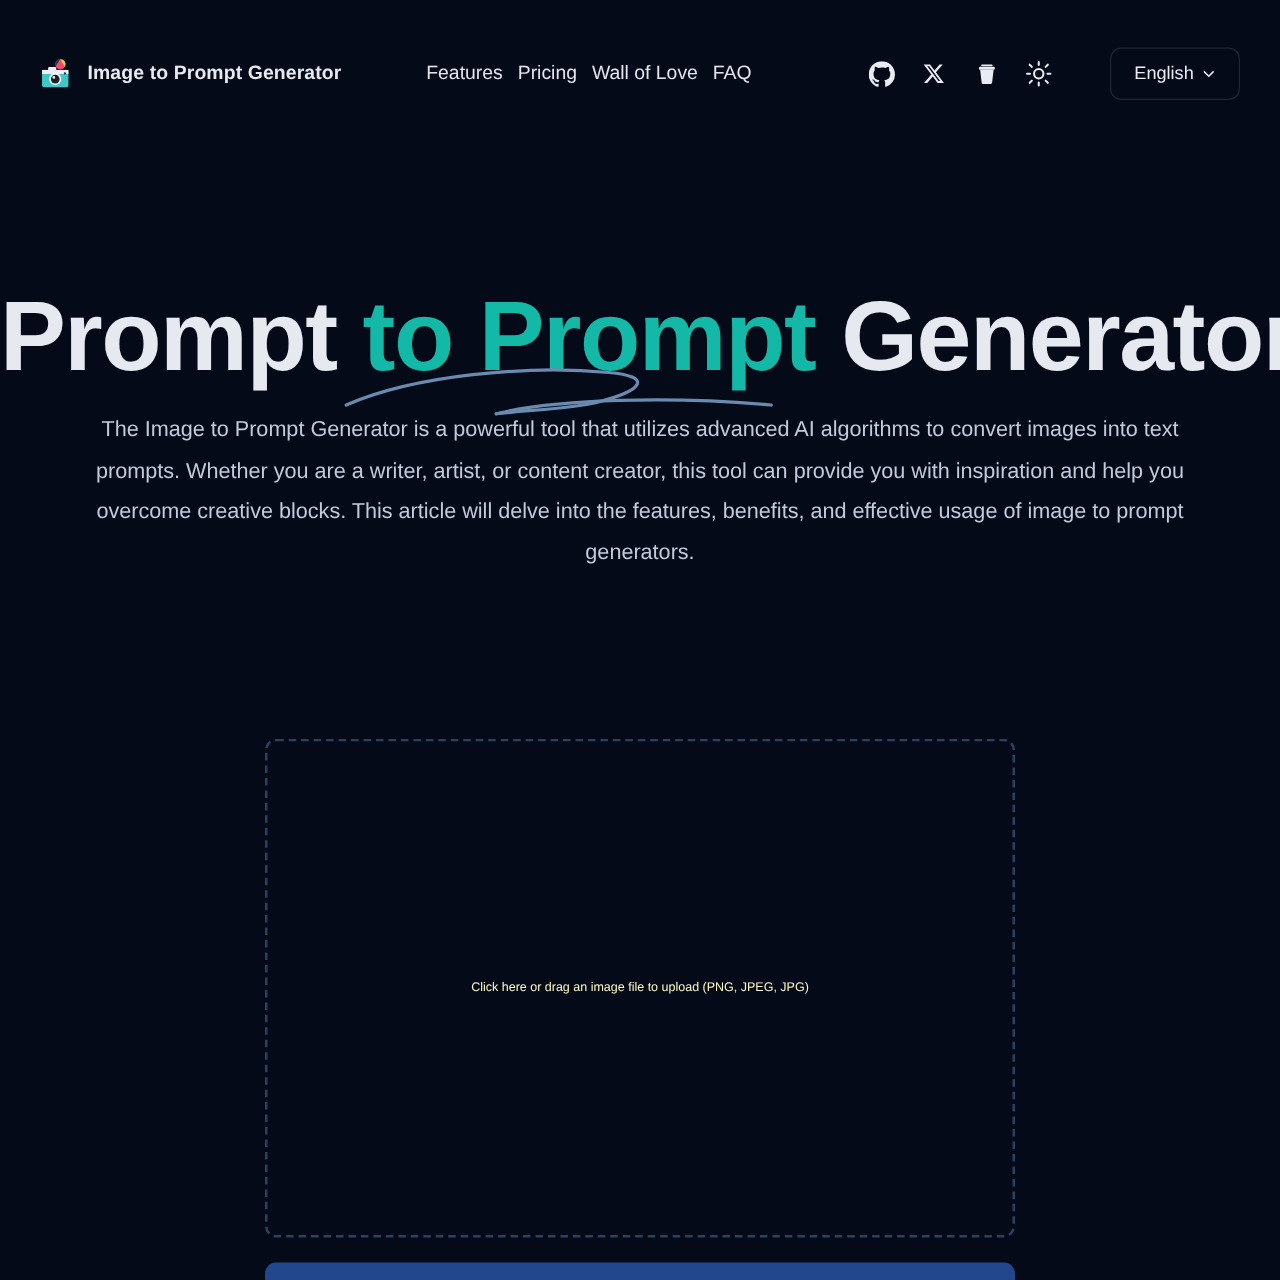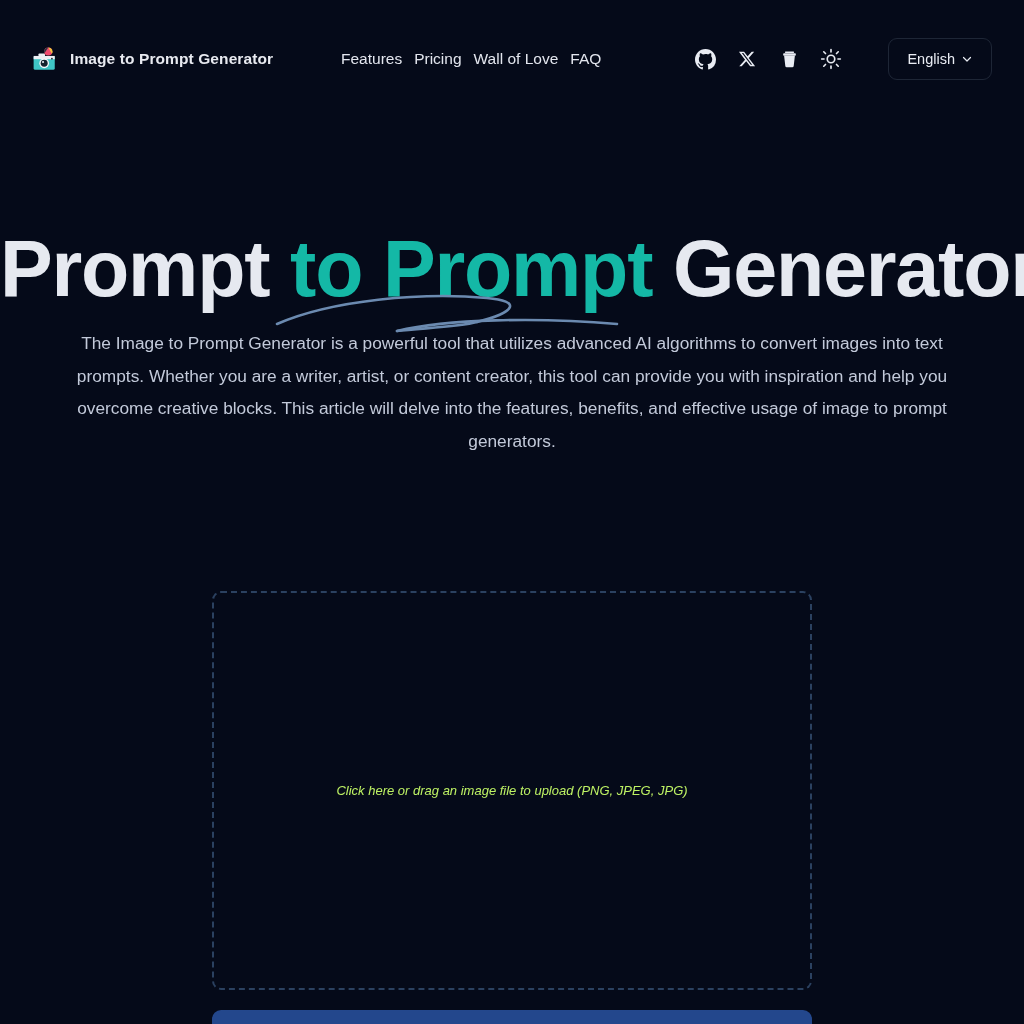--- a/index.html
+++ b/index.html
@@ -82,21 +82,21 @@
   
   .dropzone {
     position:absolute; left:212px; top:591px;
     width:600px; height:399px;
     border:2px dashed #2b4160; border-radius:9px;
     background:transparent;
     display:flex; align-items:center; justify-content:center;
     cursor:pointer;
   }
   .dropzone-text {
-    font-size:13px; color:#bef264;font-style:italic;
+    font-size:10px; color:#fef9c3;
   }
 
   
   .submit-btn {
     position:absolute; left:212px; top:1010px;
     width:600px; height:50px;
     background:#23478c; color:#ffffff;
     border:none; border-radius:9px;
     font-size:15.5px; font-family:inherit;
     cursor:pointer;

